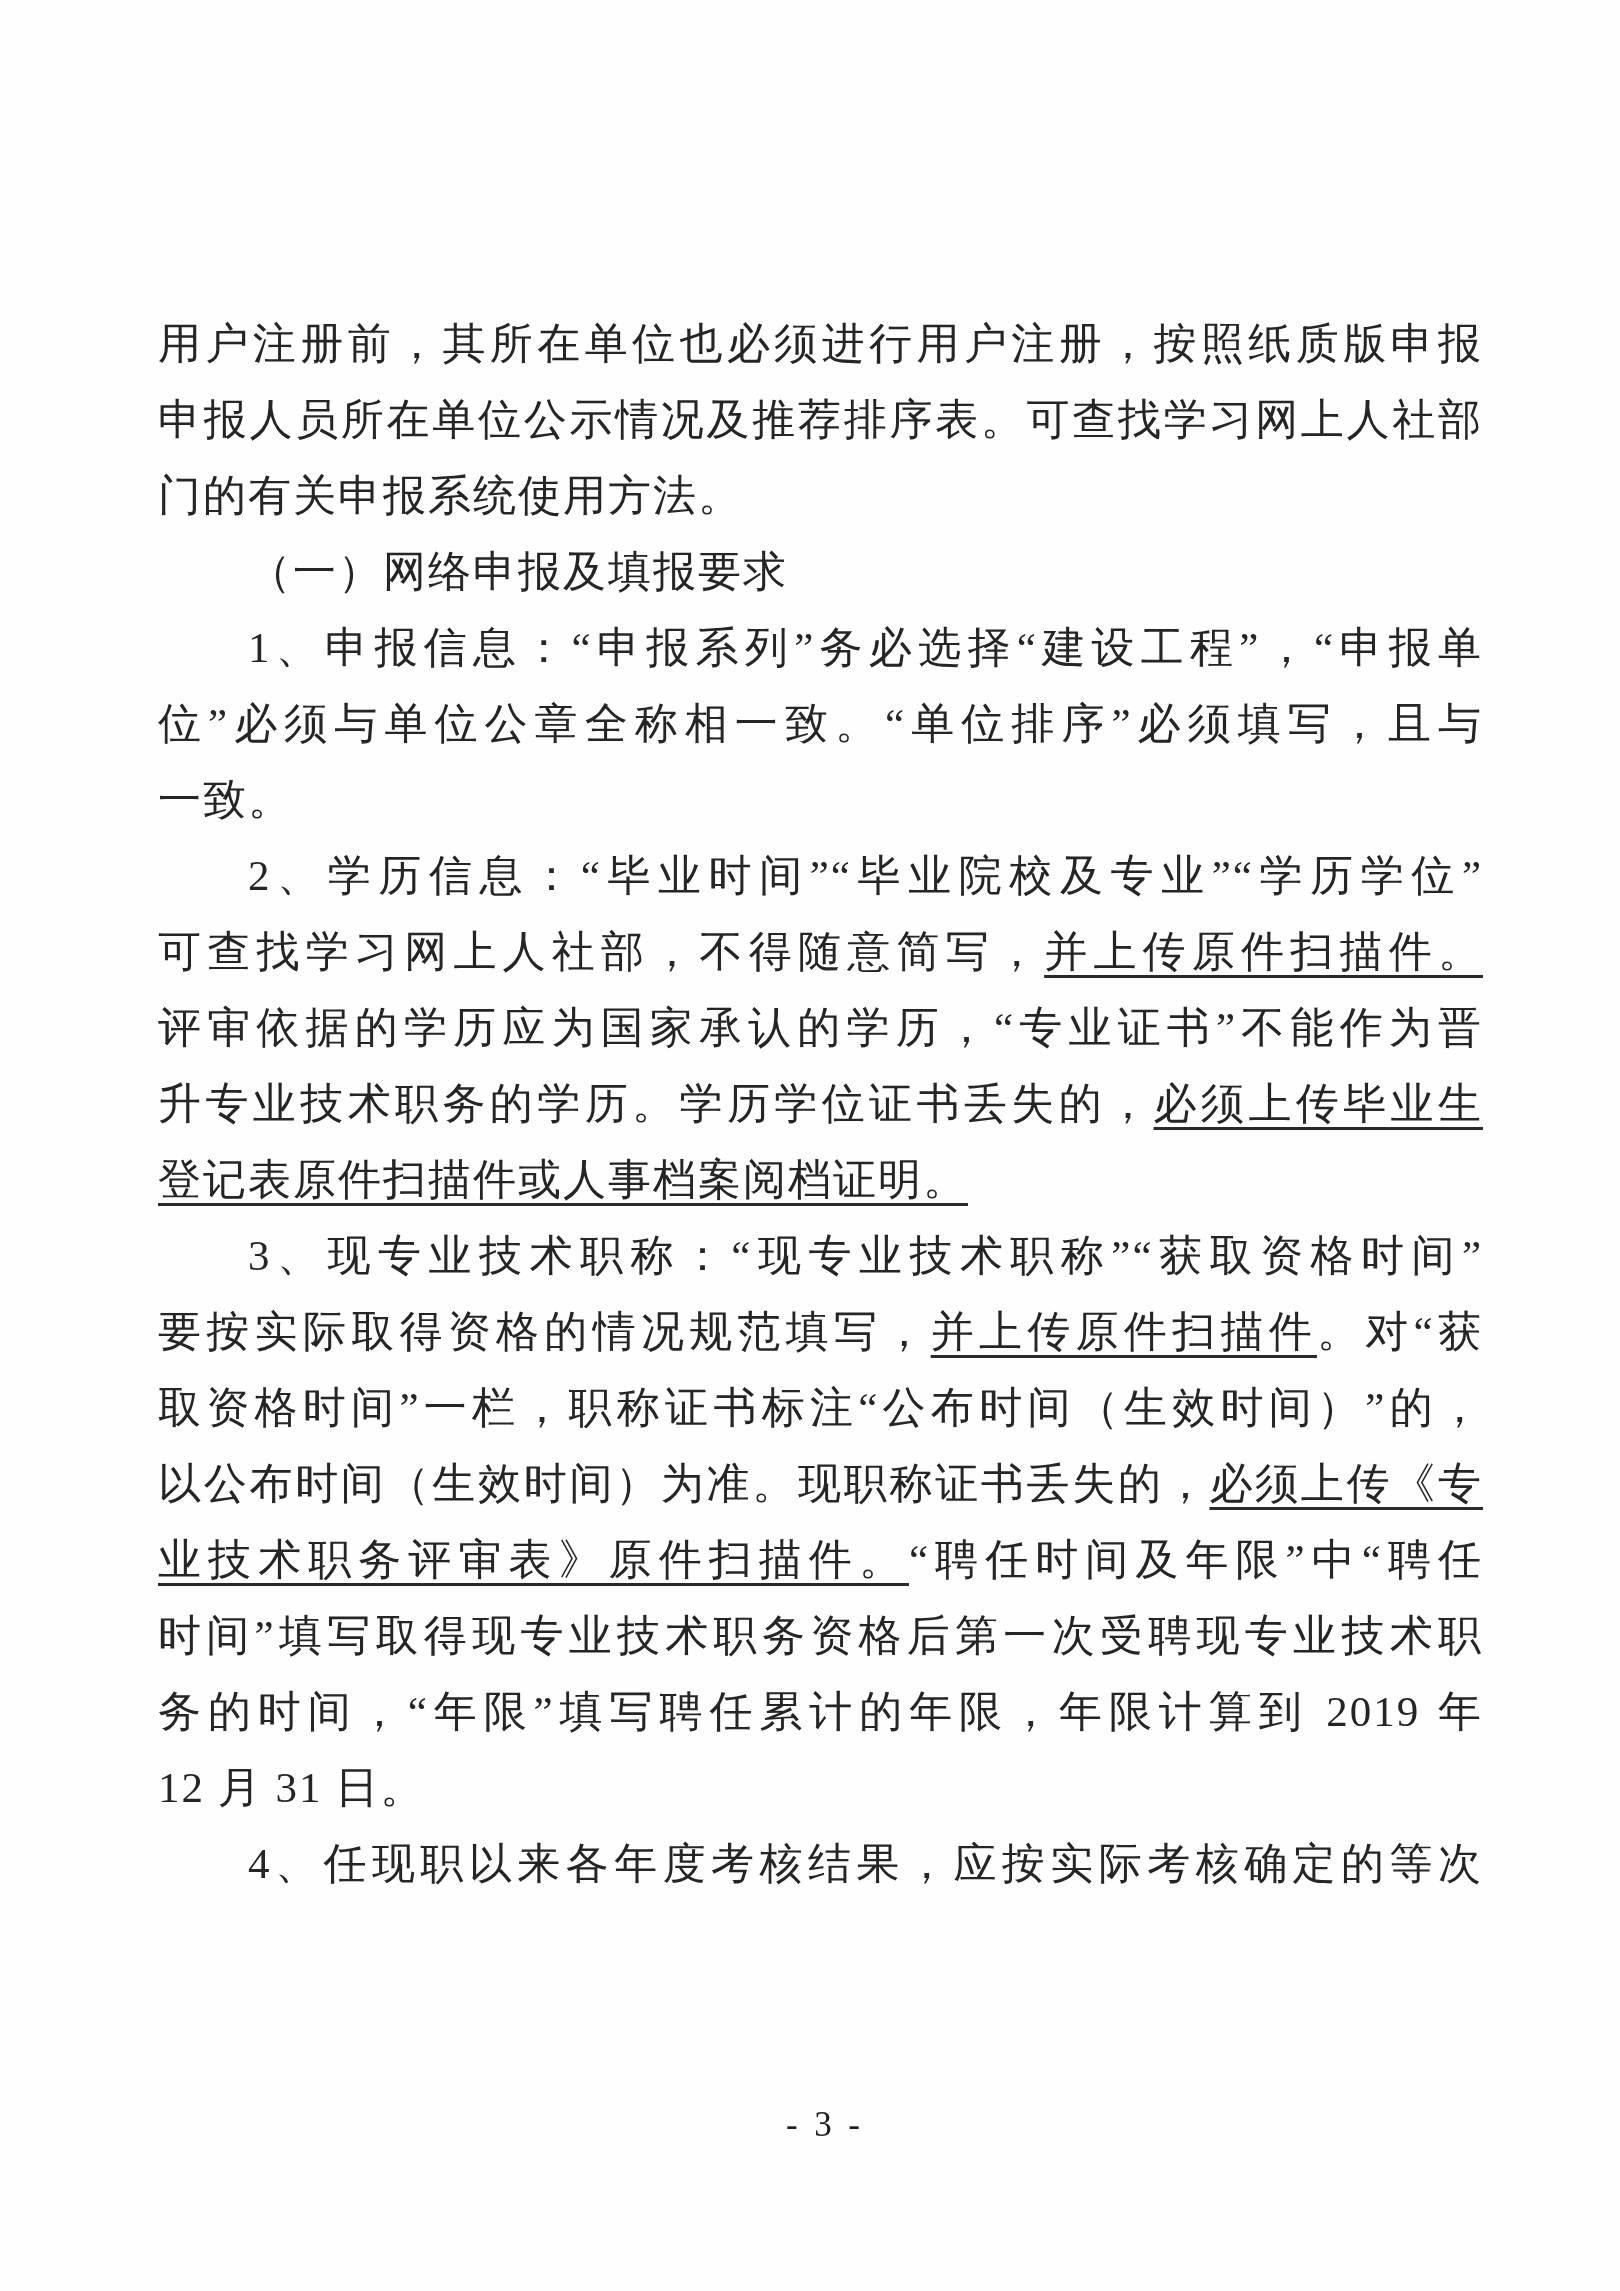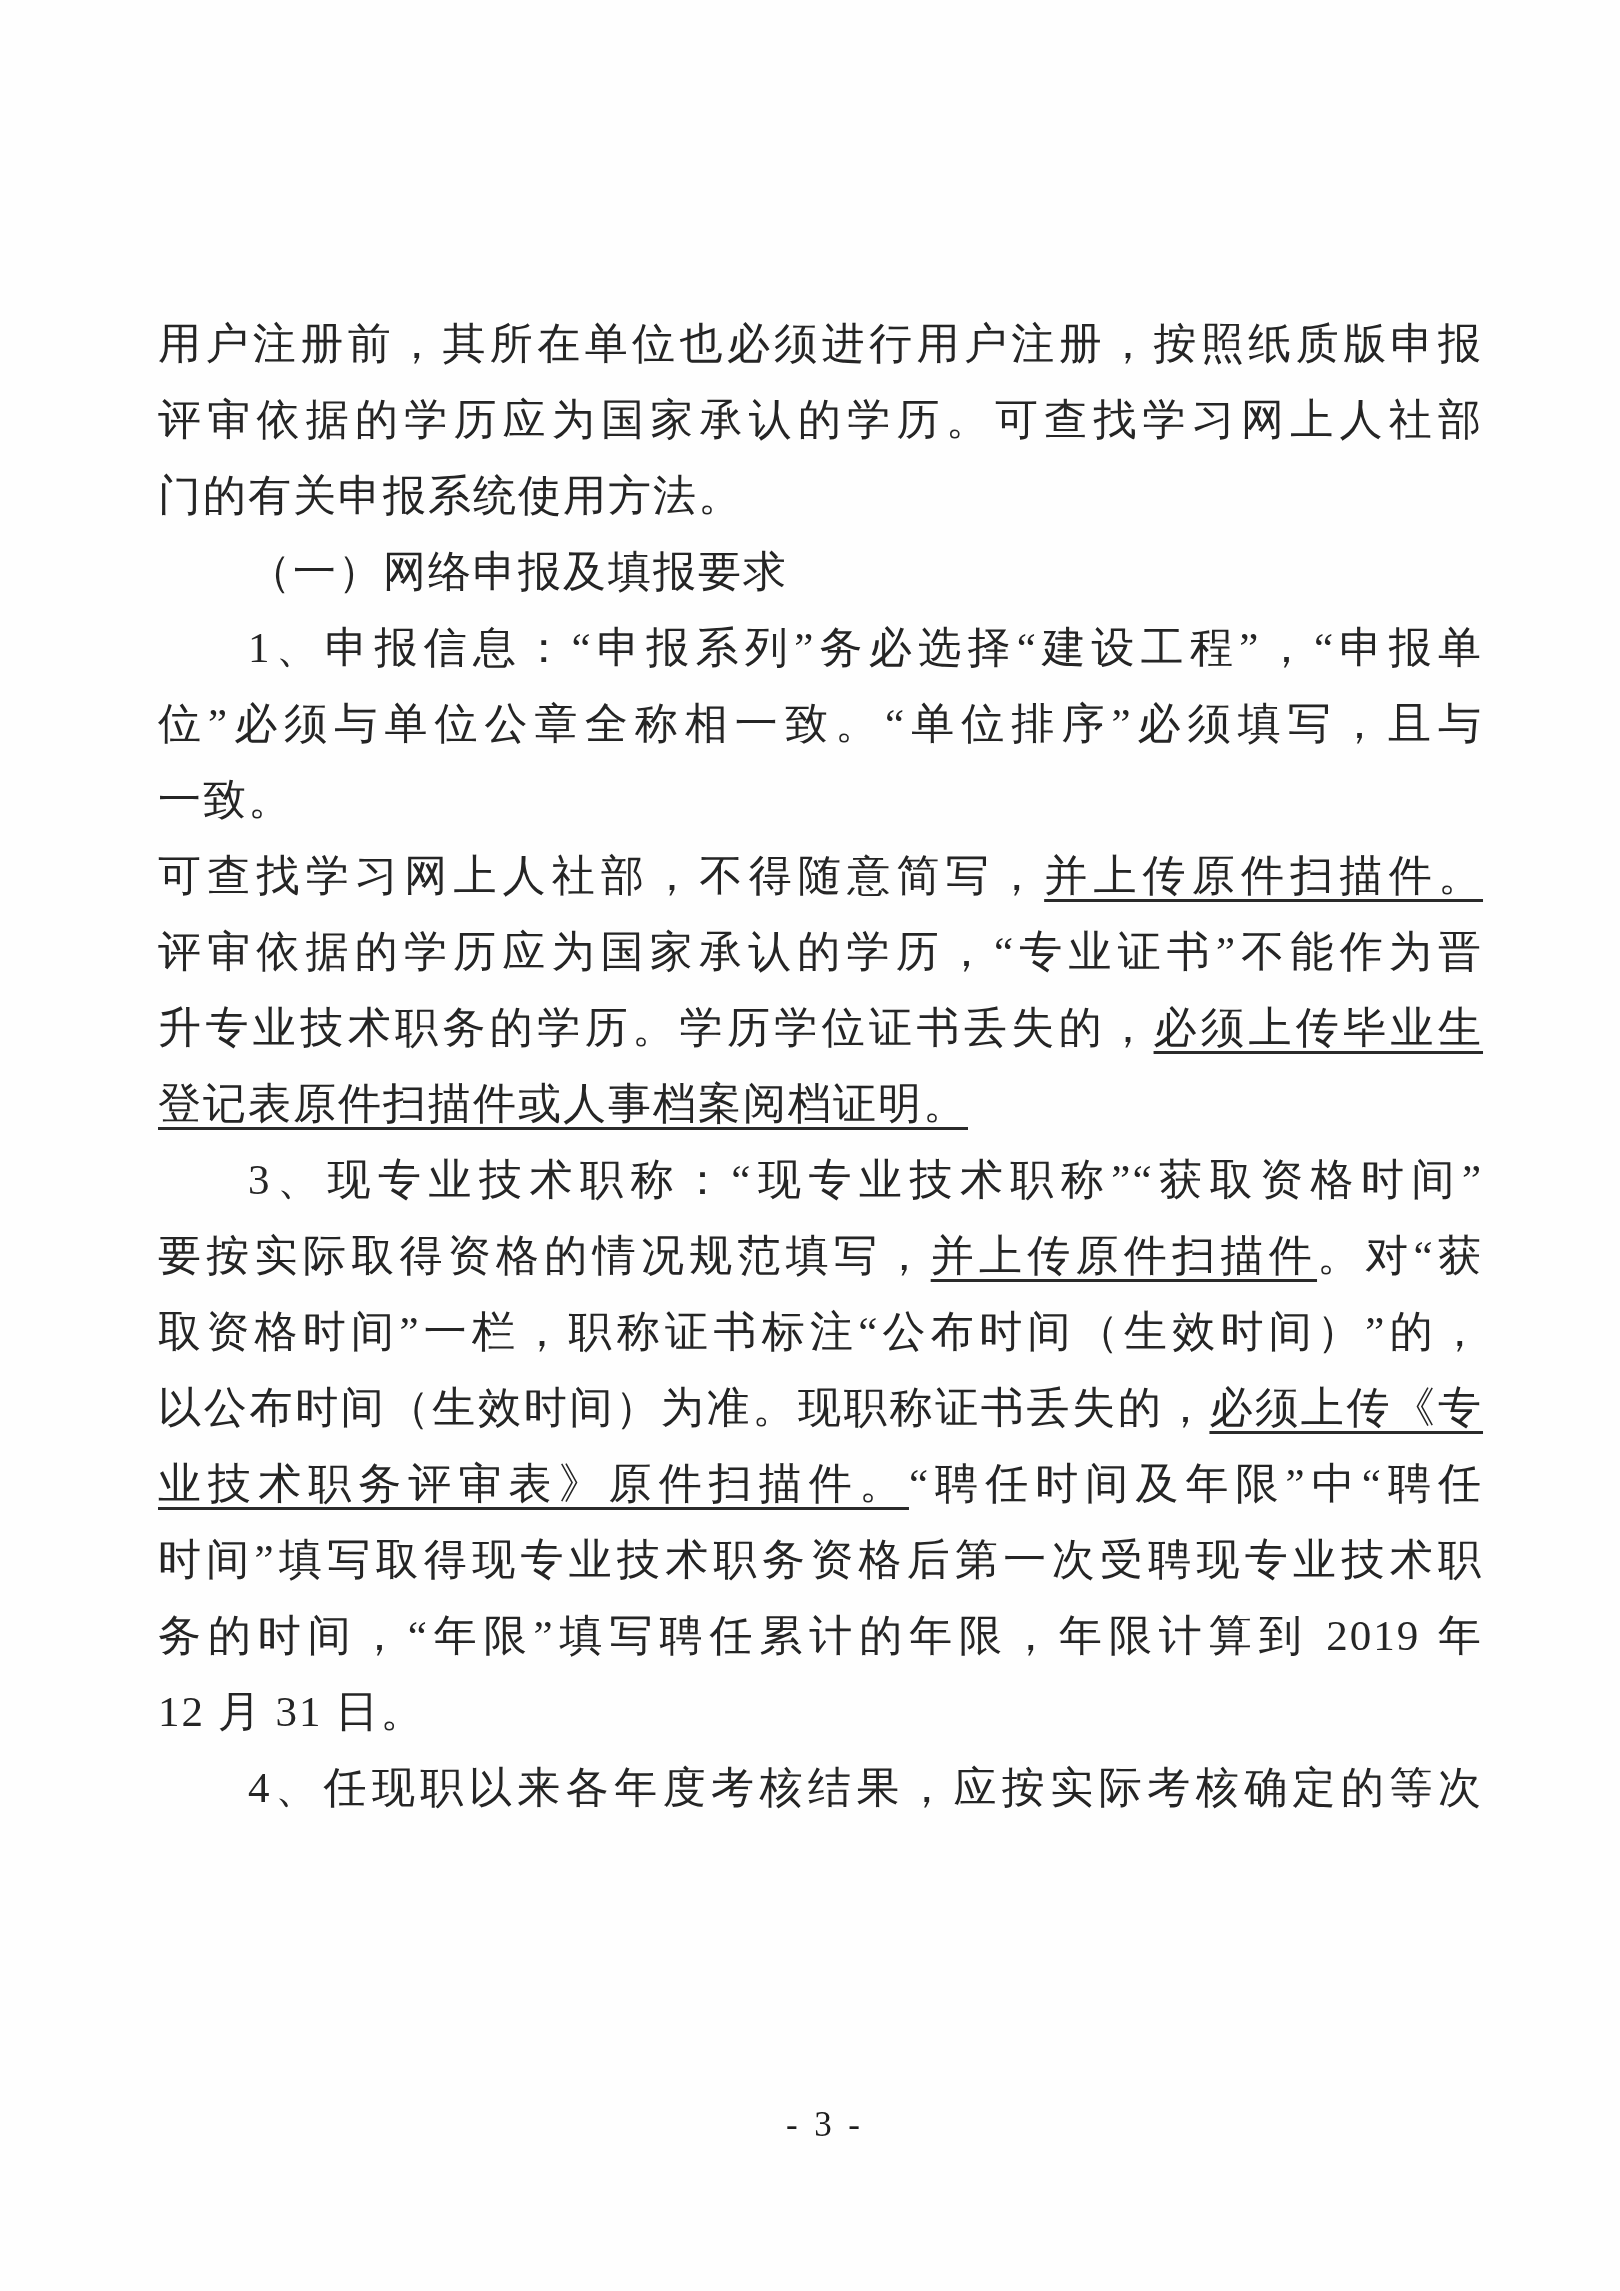--- a/index.html
+++ b/index.html
@@ -56,26 +56,27 @@
     letter-spacing: 3.9px;
     color: #1d1d1d;
   }
 </style>
 </head>
 <body>
 
 <div class="page">
   <div class="doc-body">
       <div class="line j"><span>用户注册前，其所在单位也必须进行用户注册，按照纸质版申报</span></div>
-      <div class="line j"><span>评审依据的学历应为国家承认的学历。可查找学习网上人社部</span></div>
+      <div class="line j"><span>申报人员所在单位公示情况及推荐排序表。可查找学习网上人社部</span></div>
       <div class="line"><span>门的有关申报系统使用方法。</span></div>
       <div class="line" style="padding-left: 90px;"><span>（一）网络申报及填报要求</span></div>
       <div class="line j" style="padding-left: 90px;"><span>1、申报信息：“申报系列”务必选择“建设工程”，“申报单</span></div>
       <div class="line j"><span>位”必须与单位公章全称相一致。“单位排序”必须填写，且与</span></div>
       <div class="line"><span>一致。</span></div>
+      <div class="line j" style="padding-left: 90px;"><span>2、学历信息：“毕业时间”“毕业院校及专业”“学历学位”</span></div>
       <div class="line j"><span>可查找学习网上人社部，不得随意简写，</span><span class="u">并上传原件扫描件。</span></div>
       <div class="line j"><span>评审依据的学历应为国家承认的学历，“专业证书”不能作为晋</span></div>
       <div class="line j"><span>升专业技术职务的学历。学历学位证书丢失的，</span><span class="u">必须上传毕业生</span></div>
       <div class="line"><span class="u">登记表原件扫描件或人事档案阅档证明。</span></div>
       <div class="line j" style="padding-left: 90px;"><span>3、现专业技术职称：“现专业技术职称”“获取资格时间”</span></div>
       <div class="line j"><span>要按实际取得资格的情况规范填写，</span><span class="u">并上传原件扫描件</span><span>。对“获</span></div>
       <div class="line j"><span>取资格时间”一栏，职称证书标注“公布时间（生效时间）”的，</span></div>
       <div class="line j"><span>以公布时间（生效时间）为准。现职称证书丢失的，</span><span class="u">必须上传《专</span></div>
       <div class="line j"><span class="u">业技术职务评审表》原件扫描件。</span><span>“聘任时间及年限”中“聘任</span></div>
       <div class="line j"><span>时间”填写取得现专业技术职务资格后第一次受聘现专业技术职</span></div>

